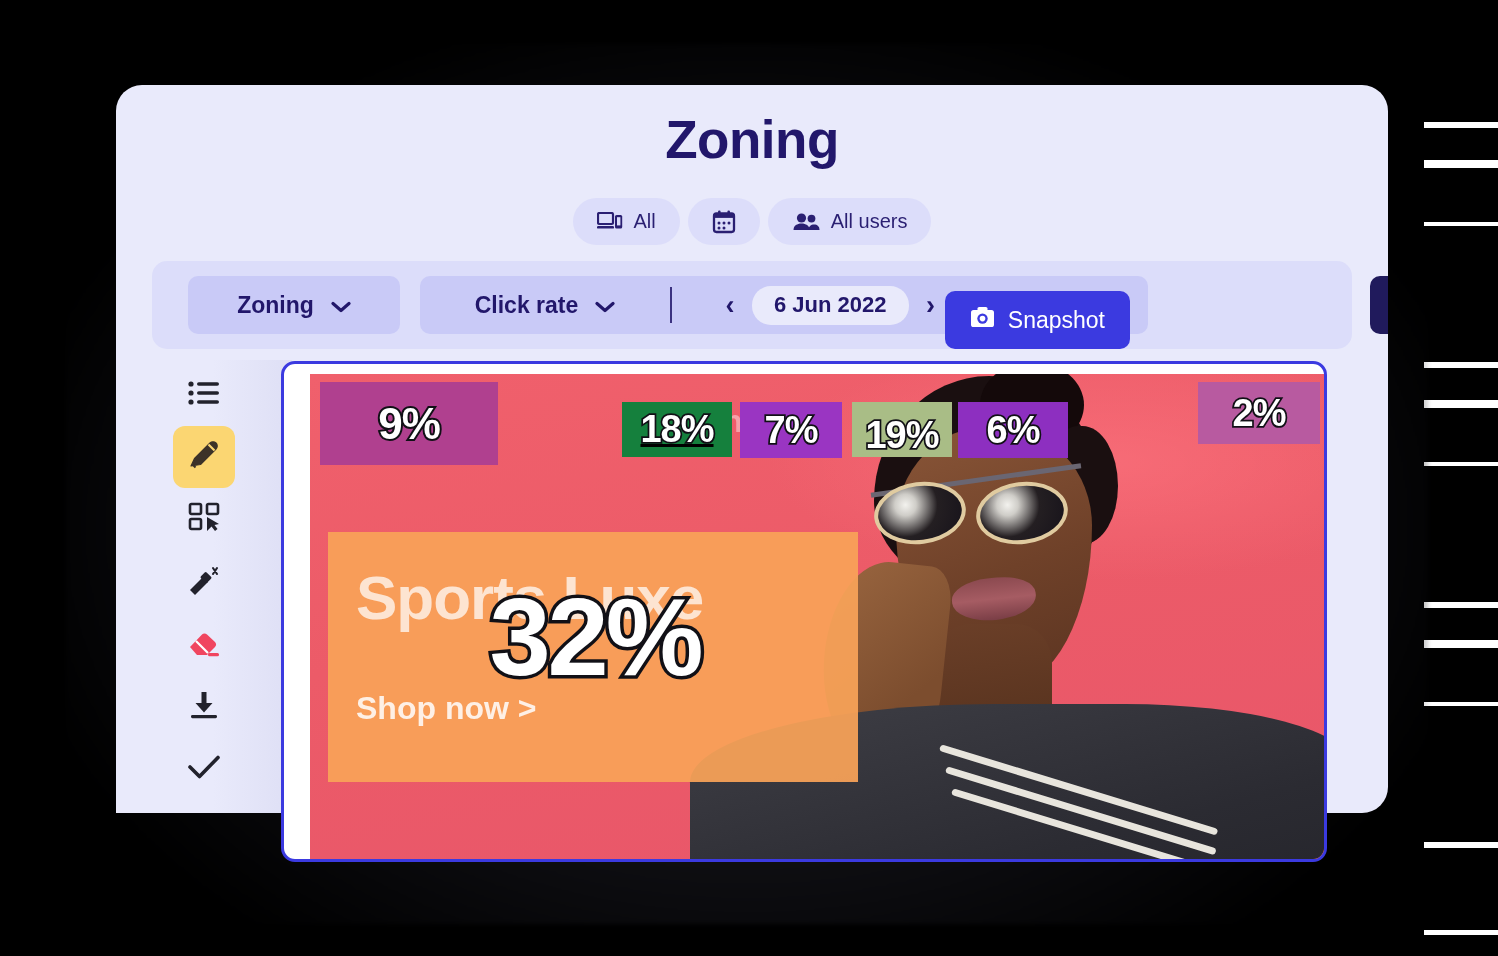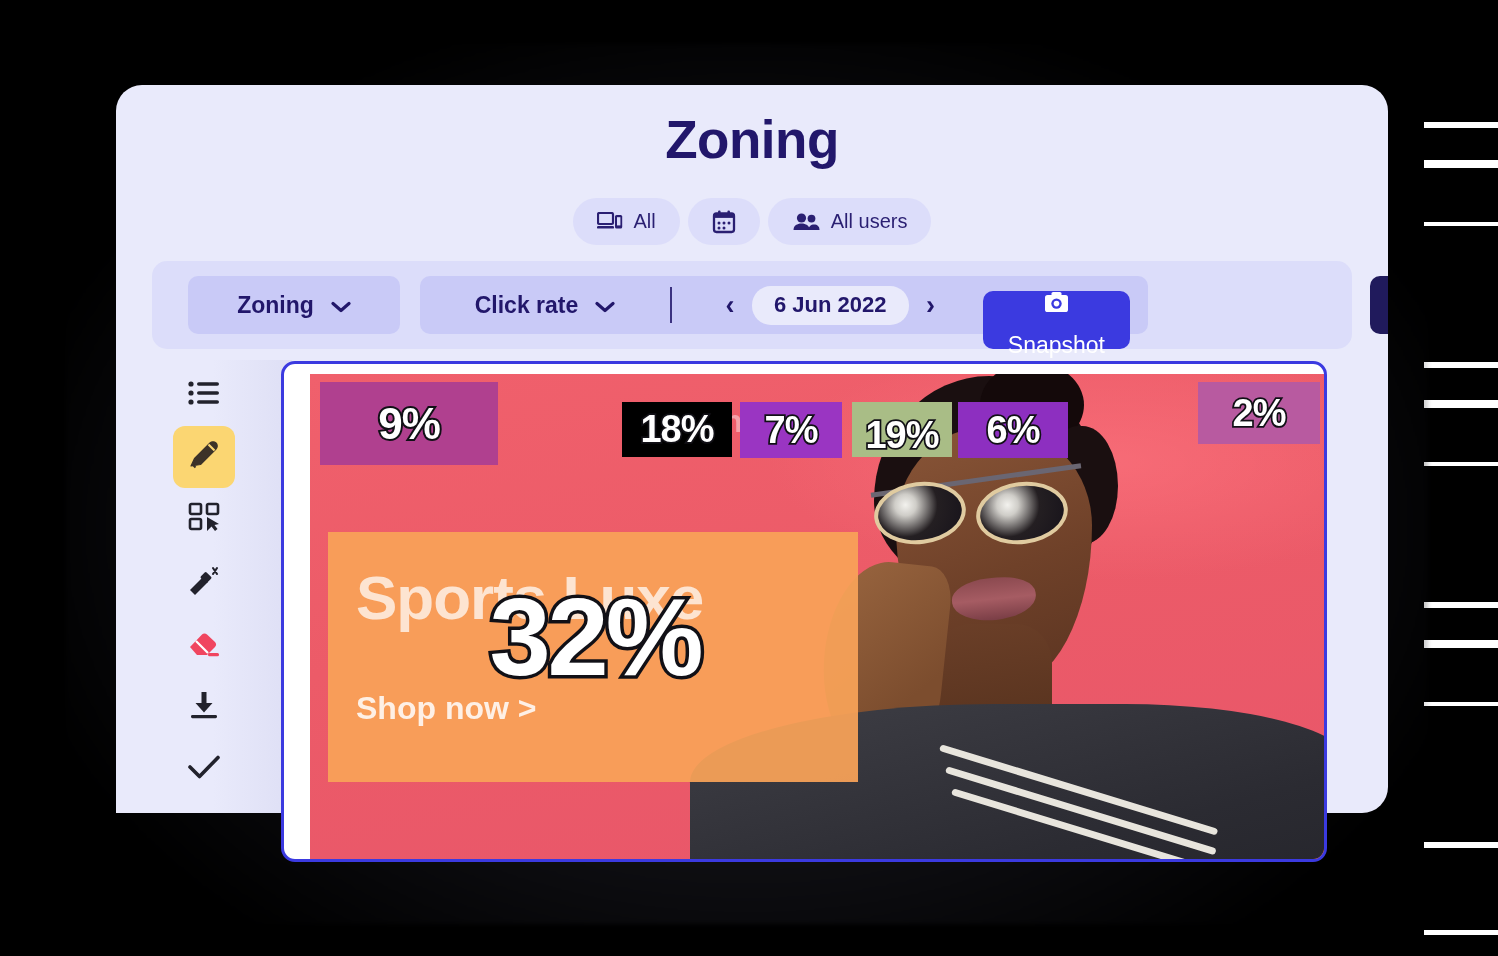--- a/index.html
+++ b/index.html
@@ -212,21 +212,20 @@
     display: flex;
     align-items: center;
     gap: 13px;
     height: 58px;
     padding: 0 25px;
     background: #3b3ae0;
     border-radius: 10px;
     color: #ffffff;
     font-size: 23px;
     font-weight: 500;
-    flex-direction: column;
   }
 
   #tb-compare {
     position: absolute;
     left: 1254px;
     top: 191px;
     display: flex;
     align-items: center;
     gap: 13px;
     height: 58px;
@@ -613,21 +612,21 @@
 
       <div id="promo">
         <div id="promo-head">Sports Luxe</div>
         <div id="promo-cta">Shop now &gt;</div>
       </div>
 
       <div class="zone" style="left:10px;  top:8px;   width:178px; height:83px;  background:#b0408f;">
         <span class="pct">9%</span>
       </div>
 
-      <div class="zone" style="left:312px; top:28px;  width:110px; height:55px;  background:#000000;">
+      <div class="zone" style="left:312px; top:28px;  width:110px; height:55px;  background:#15803d;text-decoration:underline;">
         <span class="pct small">18%</span>
       </div>
 
       <div class="zone" style="left:430px; top:28px;  width:102px; height:56px;  background:#9a35c2;">
         <span class="pct small">7%</span>
       </div>
 
       <div class="zone" style="left:542px; top:28px;  width:100px; height:55px;  background:#a9bd86;align-items:flex-end;">
         <span class="pct small">19%</span>
       </div>

